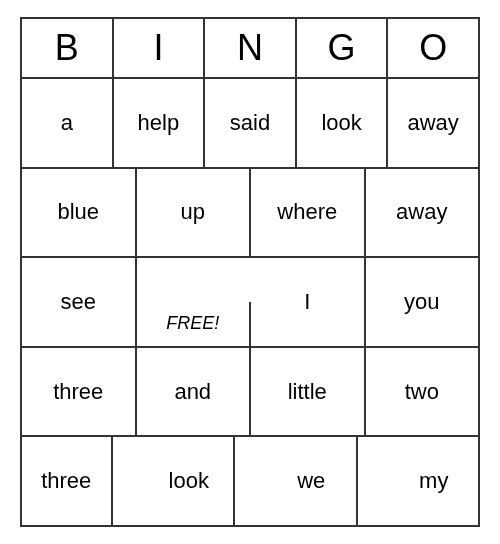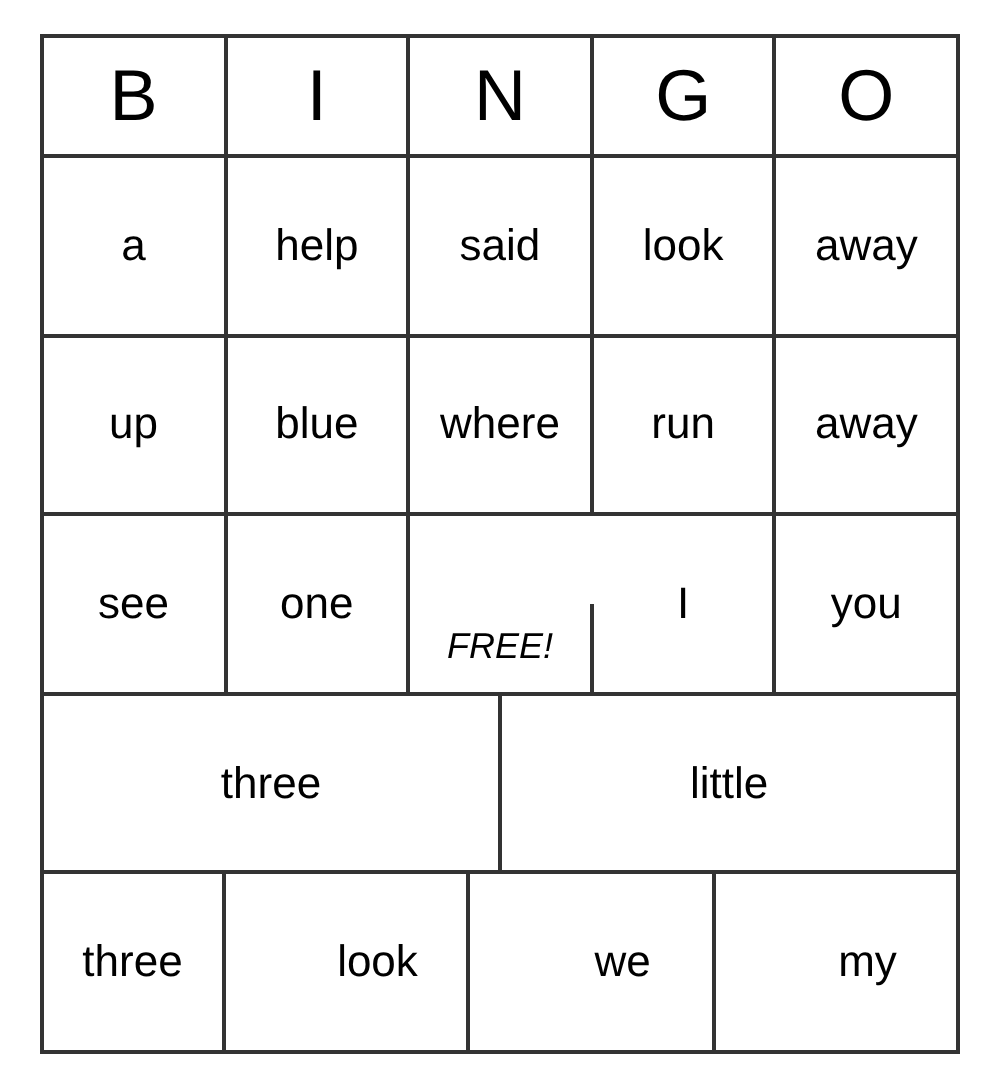--- a/index.html
+++ b/index.html
@@ -99,36 +99,36 @@
   </div>
   <div class="bingo-body">
     <div class="bingo-row">
       <div class="bingo-cell">a</div>
       <div class="bingo-cell">help</div>
       <div class="bingo-cell">said</div>
       <div class="bingo-cell">look</div>
       <div class="bingo-cell">away</div>
     </div>
     <div class="bingo-row">
+      <div class="bingo-cell">blue</div>
       <div class="bingo-cell">up</div>
-      <div class="bingo-cell">blue</div>
       <div class="bingo-cell">where</div>
-      <div class="bingo-cell">run</div>
       <div class="bingo-cell">away</div>
     </div>
     <div class="bingo-row">
       <div class="bingo-cell">see</div>
-      <div class="bingo-cell">one</div>
       <div class="bingo-cell free-cell">FREE!</div>
       <div class="bingo-cell">I</div>
       <div class="bingo-cell">you</div>
     </div>
     <div class="bingo-row">
       <div class="bingo-cell">three</div>
+      <div class="bingo-cell">and</div>
       <div class="bingo-cell">little</div>
+      <div class="bingo-cell">two</div>
     </div>
     <div class="bingo-row">
       <div class="bingo-cell">three</div>
       <div class="bingo-cell">look</div>
       <div class="bingo-cell">we</div>
       <div class="bingo-cell">my</div>
     </div>
   </div>
 </div>
 

